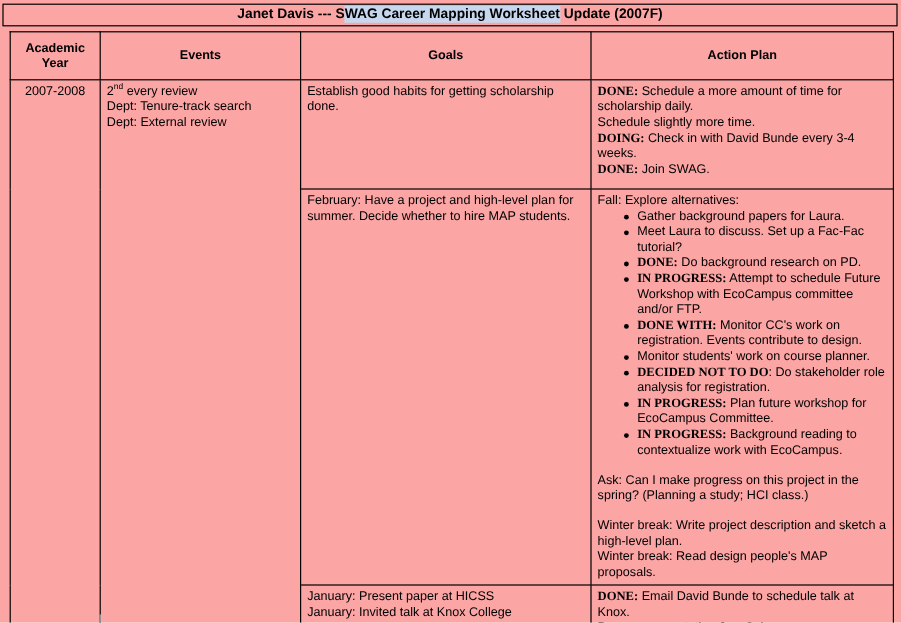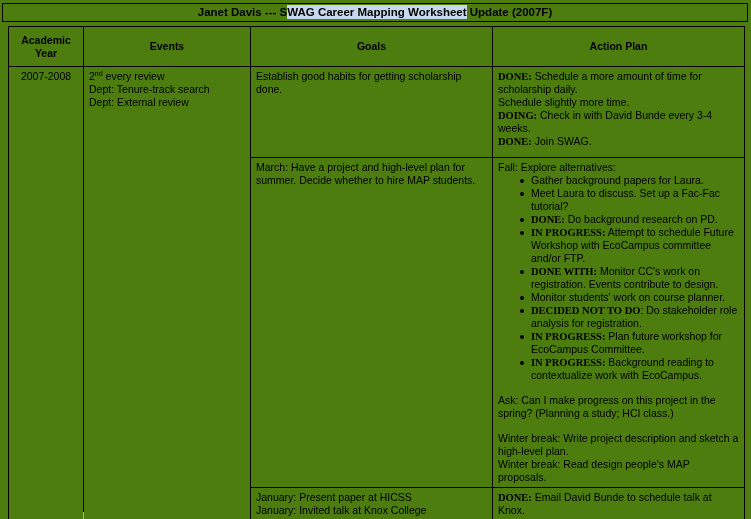--- a/index.html
+++ b/index.html
@@ -1,20 +1,20 @@
 <!DOCTYPE html>
 <html><head>
 <meta charset="utf-8">
 <style>
   html, body { margin: 0; padding: 0; background: #fff; }
   .page {
     position: relative;
     width: 751px;
     height: 519px;
-    background: #4d7c0f;
+    background: #fca5a5;
     font-family: "Liberation Sans", sans-serif;
     color: #000;
     overflow: hidden;
   }
   .title-box {
     position: absolute;
     left: 2px; top: 3px;
     width: 744px; height: 17px;
     border: 1px solid #000;
     text-align: center;
@@ -110,21 +110,21 @@
           </td>
         <td class="action-cell">
             <div class="para"><span class="b">DONE:</span><span> Schedule a more amount of time for scholarship daily.</span></div>
             <div class="para"><span>Schedule slightly more time.</span></div>
             <div class="para"><span class="b">DOING:</span><span> Check in with David Bunde every 3-4 weeks.</span></div>
             <div class="para"><span class="b">DONE:</span><span> Join SWAG.</span></div>
           </td>
       </tr>
       <tr class="subrow-1">
         <td class="goals-cell">
-            <div class="para"><span>March: Have a project and high-level plan for summer. Decide whether to hire MAP students.</span></div>
+            <div class="para"><span>February: Have a project and high-level plan for summer. Decide whether to hire MAP students.</span></div>
           </td>
         <td class="action-cell">
             <div class="para"><span>Fall: Explore alternatives:</span></div>
             <div class="bullet"><span class="dot"></span><span><span>Gather background papers for Laura.</span></span></div>
             <div class="bullet"><span class="dot"></span><span><span>Meet Laura to discuss. Set up a Fac-Fac tutorial?</span></span></div>
             <div class="bullet"><span class="dot"></span><span><span class="b">DONE:</span><span> Do background research on PD.</span></span></div>
             <div class="bullet"><span class="dot"></span><span><span class="b">IN PROGRESS:</span><span> Attempt to schedule Future Workshop with EcoCampus committee and/or FTP.</span></span></div>
             <div class="bullet"><span class="dot"></span><span><span class="b">DONE WITH:</span><span> Monitor CC's work on registration. Events contribute to design.</span></span></div>
             <div class="bullet"><span class="dot"></span><span><span>Monitor students' work on course planner.</span></span></div>
             <div class="bullet"><span class="dot"></span><span><span class="b">DECIDED NOT TO DO</span><span>: Do stakeholder role analysis for registration.</span></span></div>

